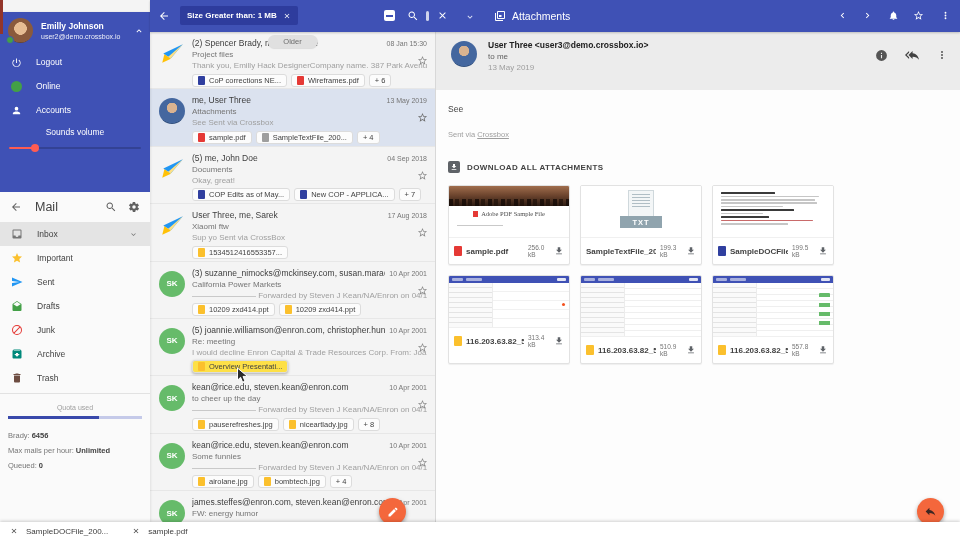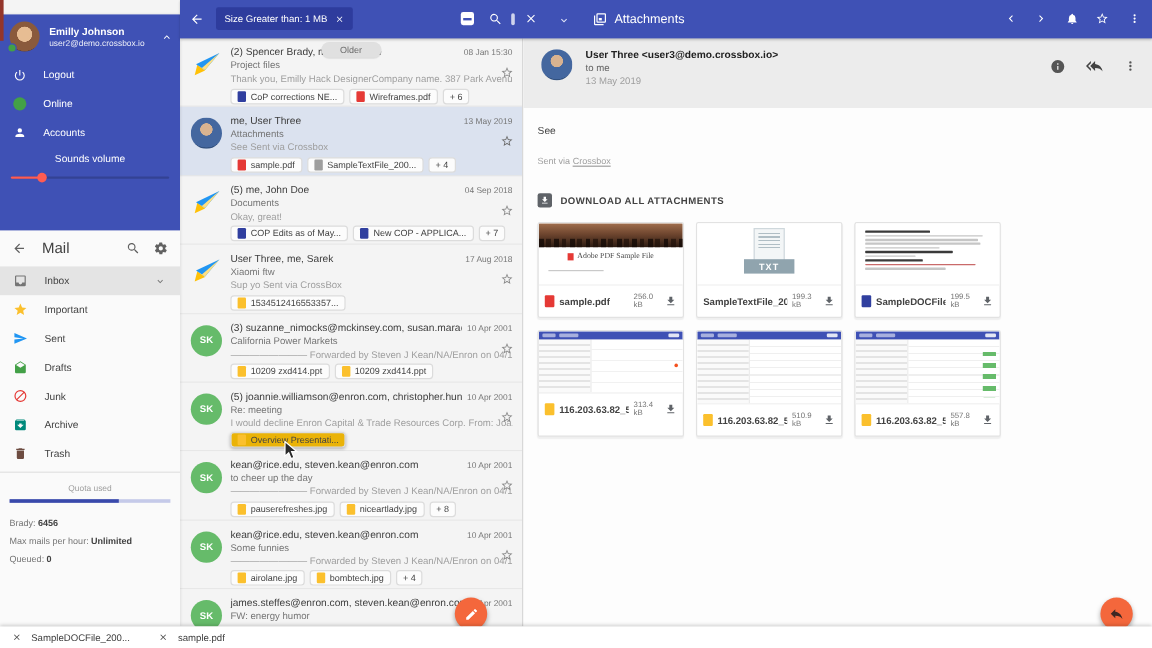--- a/index.html
+++ b/index.html
@@ -41,21 +41,21 @@
 .quota{padding:10px 8px 0;text-align:center}
 .quota-label{font-size:7px;color:#9e9e9e}
 .quota-bar{margin-top:5px;height:3px;background:#c5cae9}
 .quota-fill{height:3px;background:#3949ab}
 .stats{padding:12px 8px;font-size:7.5px;color:#757575}
 .stat-row{margin-bottom:6px;white-space:nowrap}
 .stat-val{font-weight:bold;color:#424242;margin-left:2px}
 
 .topbar{position:absolute;left:150px;top:0;right:0;height:32px;background:#3F51B5;color:#fff;z-index:6;box-shadow:0 1px 2px rgba(0,0,0,.2)}
 .tb{position:absolute;display:flex;align-items:center;justify-content:center}
-.filter-chip{position:absolute;left:30px;top:6px;background:#2e3c9d;border-radius:2px;height:19px;display:flex;align-items:center;padding:0 7px;font-size:8px;font-weight:normal}
+.filter-chip{position:absolute;left:30px;top:6px;background:#2e3c9d;border-radius:2px;height:19px;display:flex;align-items:center;padding:0 7px;font-size:8px;font-weight:bold}
 .filter-x{margin-left:6px;display:flex}
 .selall{width:11px;height:11px;background:#fff;border-radius:2px;position:relative}
 .selall::after{content:"";position:absolute;left:2px;right:2px;top:4.5px;height:2px;background:#3F51B5}
 .vbar{width:3px;height:10px;background:rgba(255,255,255,.75);border-radius:1.5px}
 .tb-title{position:absolute;left:362px;top:0;height:32px;display:flex;align-items:center;font-size:10.5px}
 
 .list-pane{position:absolute;left:150px;top:32px;width:285px;bottom:18px;background:#f0f0f0;overflow:hidden;z-index:3}
 .older-pill{position:absolute;left:50%;top:3px;transform:translateX(-50%);background:#e0e0e0;border-radius:8px;padding:2px 16px;font-size:7.5px;color:#6b6b6b;z-index:4;box-shadow:0 1px 1px rgba(0,0,0,.1)}
 .email{position:relative;height:57.4px;padding:6px 8px 0 42px;background:#f4f4f4;border-bottom:1px solid #e7e7e7}
 .email.selected{background:#dbe2ef}
@@ -63,21 +63,21 @@
 .avatar-initials{width:26px;height:26px;border-radius:50%;background:#66BB6A;color:#fff;font-size:8px;font-weight:bold;display:flex;align-items:center;justify-content:center}
 .avatar-photo3{width:26px;height:26px;border-radius:50%;background:radial-gradient(circle at 50% 38%,#d9b390 0 24%,#44679f 26% 72%,#32517f 73%),#e8eef5}
 .em-row1{display:flex;align-items:baseline}
 .em-sender{flex:1;font-size:8.5px;color:#3d3d3d;white-space:nowrap;overflow:hidden;margin-right:4px}
 .em-date{font-size:7px;color:#757575;flex-shrink:0}
 .em-subject{font-size:8px;color:#757575;margin-top:2px;white-space:nowrap;overflow:hidden;padding-right:14px}
 .em-snippet{font-size:8px;color:#9f9f9f;margin-top:2px;white-space:nowrap;overflow:hidden;padding-right:16px}
 .em-star{position:absolute;right:7px;top:23px;color:#8a8a8a}
 .chips{display:flex;gap:4px;margin-top:3.5px}
 .chip{display:flex;align-items:center;background:#fcfcfc;border:1px solid #dcdcdc;border-radius:3px;padding:1px 5px;height:13px;font-size:7.5px;color:#424242;white-space:nowrap;max-width:105px;overflow:hidden}
-.chip.hovered{box-shadow:0 1px 3px rgba(0,0,0,.3);background:#eab308}
+.chip.hovered{box-shadow:0 1px 3px rgba(0,0,0,.3);background:#fde047}
 .chip-ico{width:7px;height:9px;border-radius:1px;margin-right:4px;flex-shrink:0}
 .ci-blue{background:#303F9F}.ci-red{background:#E53935}.ci-gray{background:#9e9e9e}.ci-yellow{background:#FBC02D}.ci-orange{background:#FBC02D}
 .chip-more{display:flex;align-items:center;background:#fcfcfc;border:1px solid #dcdcdc;border-radius:3px;padding:1px 5px;height:13px;font-size:7.5px;color:#424242}
 
 .detail-pane{position:absolute;left:435px;top:32px;right:0;bottom:18px;background:#fdfdfd;border-left:1px solid #d8d8d8;z-index:3;overflow:hidden}
 .detail-header{height:58px;background:#ececec;position:relative;padding:8px 12px 0 52px}
 .dh-avatar{position:absolute;left:15px;top:9px;width:26px;height:26px}
 .dh-from{font-size:8.5px;font-weight:bold;color:#212121}
 .dh-to{font-size:8px;color:#616161;margin-top:2px}
 .dh-date{font-size:8px;color:#9e9e9e;margin-top:2px}

